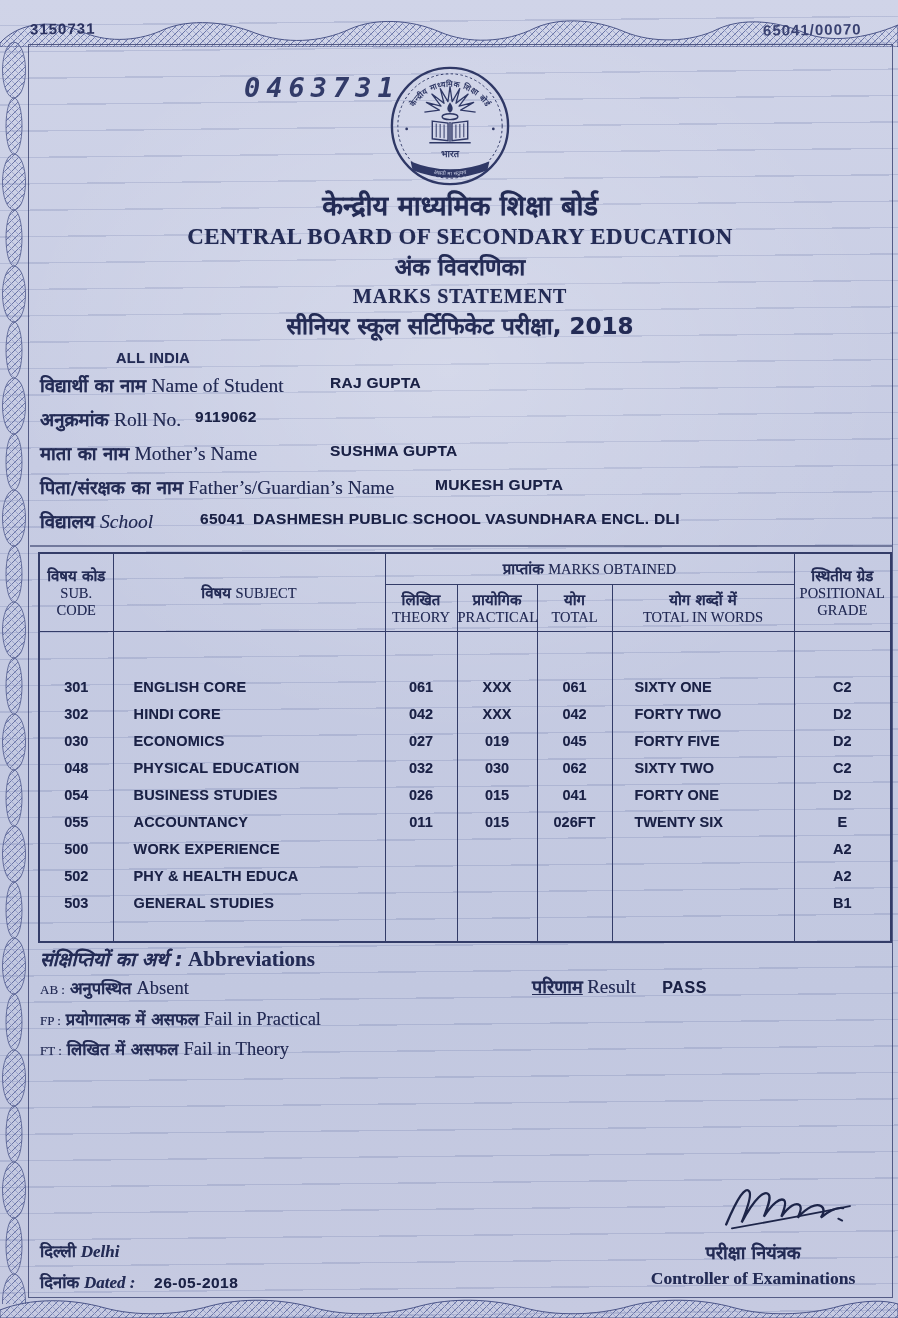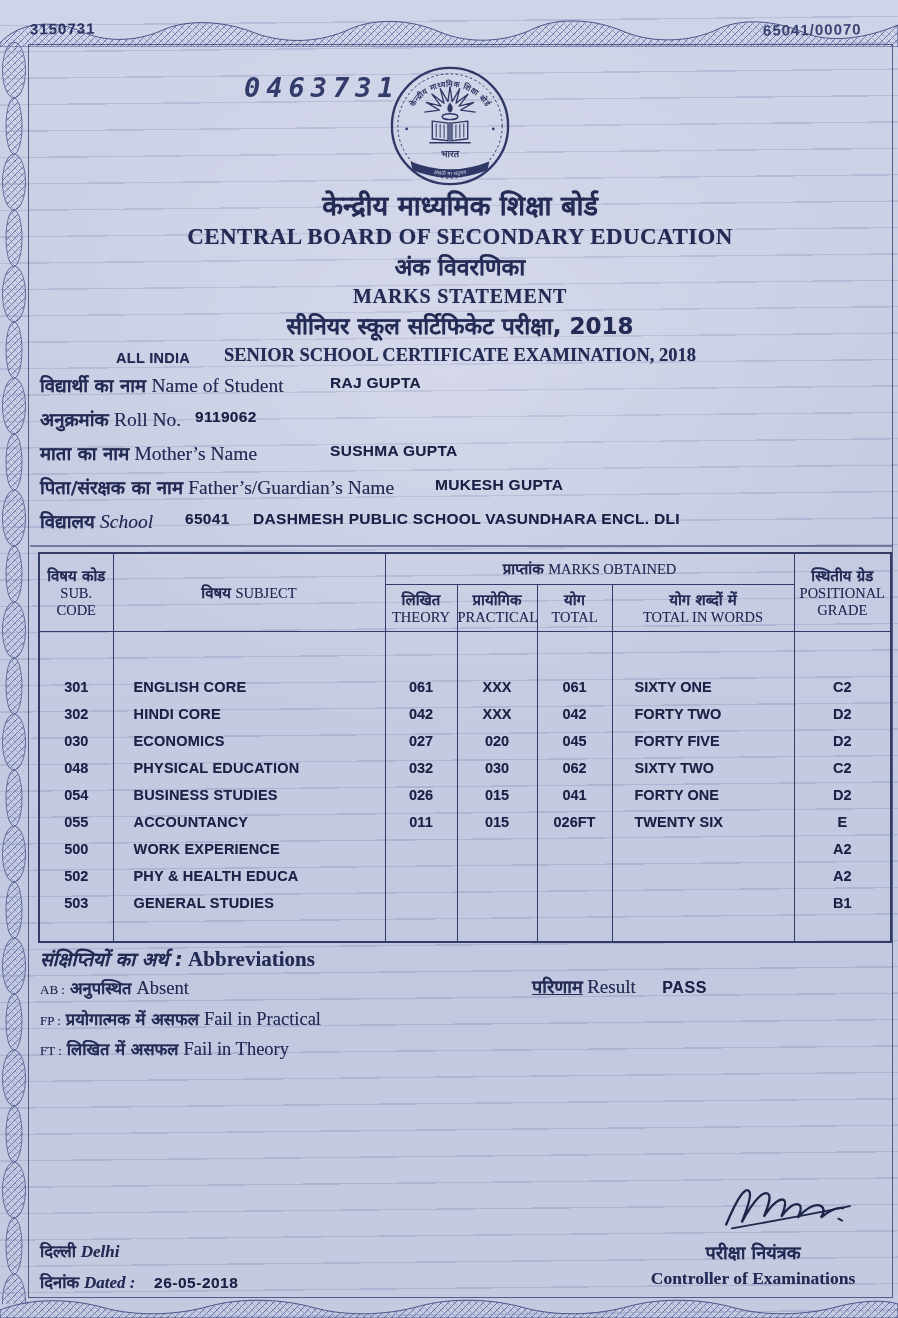--- a/index.html
+++ b/index.html
@@ -152,21 +152,20 @@
   </div>
 
   <div class="headings">
     <div class="h-board-hi hi">केन्द्रीय माध्यमिक शिक्षा बोर्ड</div>
     <div class="h-board-en en-serif">CENTRAL BOARD OF SECONDARY EDUCATION</div>
     <div class="h-stmt-hi hi">अंक विवरणिका</div>
     <div class="h-stmt-en en-serif">MARKS STATEMENT</div>
     <div class="h-exam-hi hi">सीनियर स्कूल सर्टिफिकेट परीक्षा, 2018</div>
     <div class="h-exam-en en-serif">
       <span class="h-scope">ALL INDIA</span>
-      <span>SENIOR SCHOOL CERTIFICATE EXAMINATION, 2018</span>
     </div>
   </div>
 
   <div class="student">
     <div class="srow">
       <span class="lbl-hi hi">विद्यार्थी का नाम</span>
       <span class="lbl-en en-serif">Name of Student</span>
       <span class="val" style="left:290px">RAJ GUPTA</span>
     </div>
     <div class="srow">
@@ -180,21 +179,21 @@
       <span class="val" style="left:290px">SUSHMA GUPTA</span>
     </div>
     <div class="srow">
       <span class="lbl-hi hi">पिता/संरक्षक का नाम</span>
       <span class="lbl-en en-serif">Father’s/Guardian’s Name</span>
       <span class="val" style="left:395px">MUKESH GUPTA</span>
     </div>
     <div class="srow">
       <span class="lbl-hi hi">विद्यालय</span>
       <span class="lbl-en en-serif" style="font-style:italic">School</span>
-      <span class="val" style="left:145px">65041</span>
+      <span class="val" style="left:160px">65041</span>
       <span class="val" style="left:213px">DASHMESH PUBLIC SCHOOL VASUNDHARA ENCL. DLI</span>
     </div>
   </div>
 
   <table class="marks-table">
     <colgroup>
       <col style="width:74px">
         <col style="width:272px">
         <col style="width:72px">
         <col style="width:80px">
@@ -267,21 +266,21 @@
       <td class="c-th">042</td>
       <td class="c-pr">XXX</td>
       <td class="c-to">042</td>
       <td class="c-words">FORTY TWO</td>
       <td class="c-gr">D2</td>
     </tr>
         <tr>
       <td class="c-code">030</td>
       <td class="c-sub">ECONOMICS</td>
       <td class="c-th">027</td>
-      <td class="c-pr">020</td>
+      <td class="c-pr">019</td>
       <td class="c-to">045</td>
       <td class="c-words">FORTY FIVE</td>
       <td class="c-gr">D2</td>
     </tr>
         <tr>
       <td class="c-code">048</td>
       <td class="c-sub">PHYSICAL EDUCATION</td>
       <td class="c-th">032</td>
       <td class="c-pr">030</td>
       <td class="c-to">062</td>

